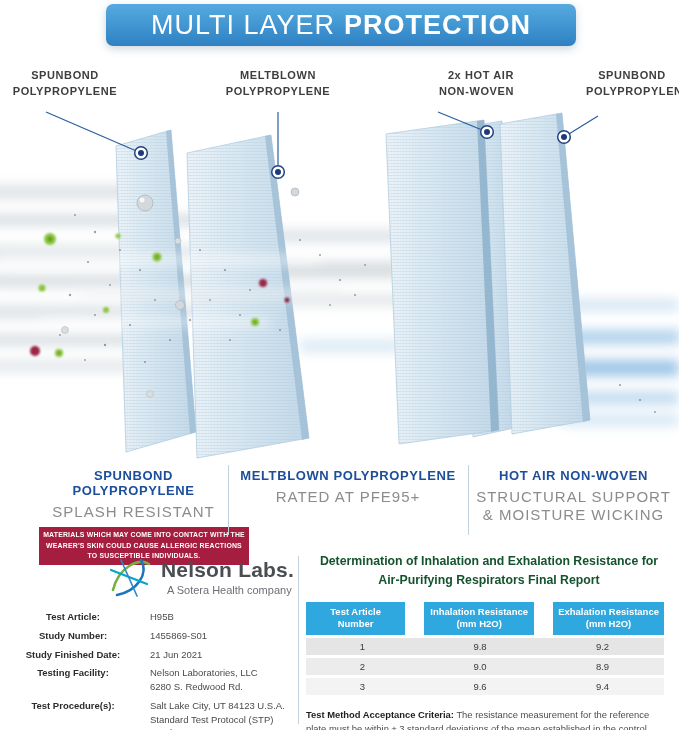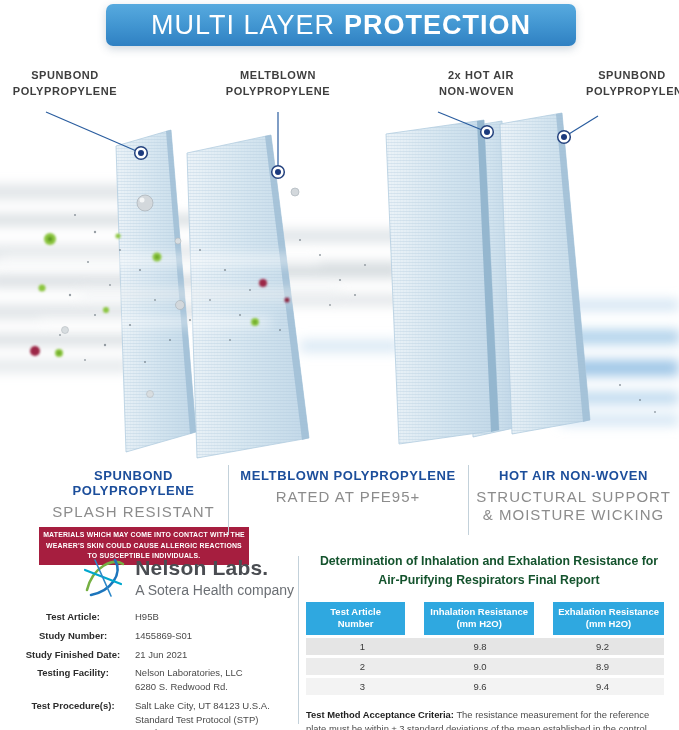--- a/index.html
+++ b/index.html
@@ -45,25 +45,25 @@
   .vd-1 { left:228px; top:465px; height:70px; }
   .vd-2 { left:468px; top:465px; height:70px; }
   .vd-3 { left:298px; top:556px; height:168px; }
 
   
   .lab-block { position:absolute; left:18px; top:554px; width:276px; }
   .lab-logo-row { display:flex; align-items:center;justify-content:flex-end; }
   .lab-mark { width:46px; height:46px; flex:0 0 46px; }
   .lab-names { margin-left:8px; }
   .lab-name { font-size:21px; font-weight:700; color:#4a4d52; letter-spacing:.2px; }
-  .lab-tagline { font-size:14px; color:#6b6f74; margin-top:2px; }
+  .lab-tagline { font-size:11px; color:#6b6f74; margin-top:2px;margin-left:6px; }
   .lab-details { margin-top:10px; }
   .detail-row { display:flex; margin-bottom:5px; }
   .detail-label { width:110px; text-align:center; font-size:9.5px; font-weight:700; color:#2c2c2c; line-height:1.45; }
-  .detail-value { margin-left:7px; font-size:9.5px; color:#4a4a4a; line-height:1.45; white-space:pre-line; }
+  .detail-value { margin-left:22px; font-size:9.5px; color:#4a4a4a; line-height:1.45; white-space:pre-line; }
 
   
   .report-block { position:absolute; left:306px; top:552px; width:366px; }
   .report-title { text-align:center; font-size:12.3px; font-weight:700; color:#14532d; line-height:1.55; }
   .report-table { margin-top:12px; width:358px; }
   .thead { display:flex; gap:19px; }
   .th { background:#2fa8e0; color:#fff; font-size:9.5px; font-weight:700;
        text-align:center; line-height:1.3; padding:4px 2px; }
   .th-1 { width:110px; } .th-2 { width:122px; } .th-3 { width:123px; }
   .trow { display:flex; margin-top:3px; height:17px; align-items:center; }

